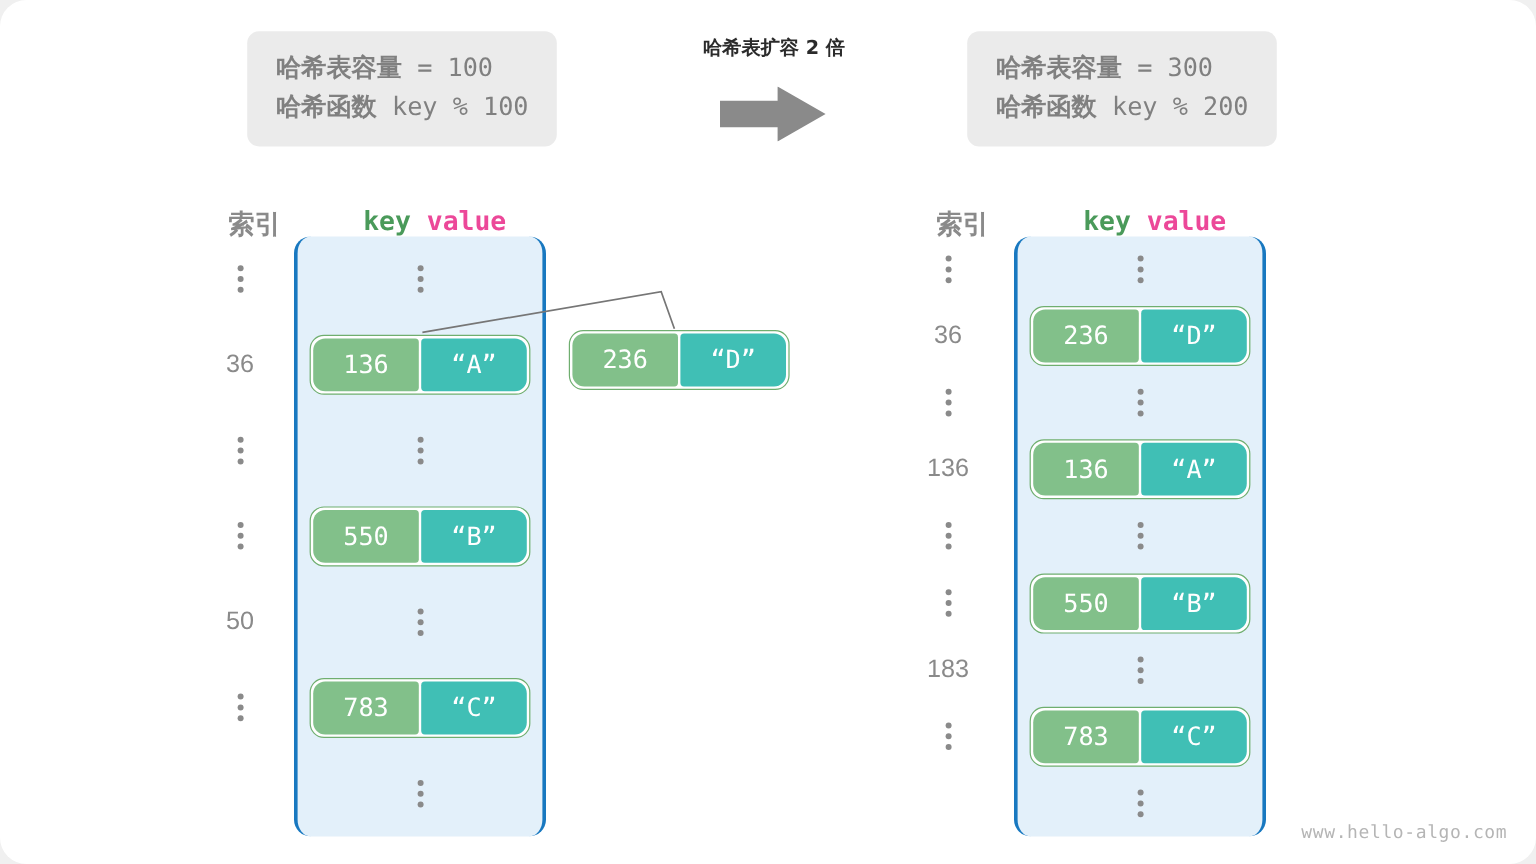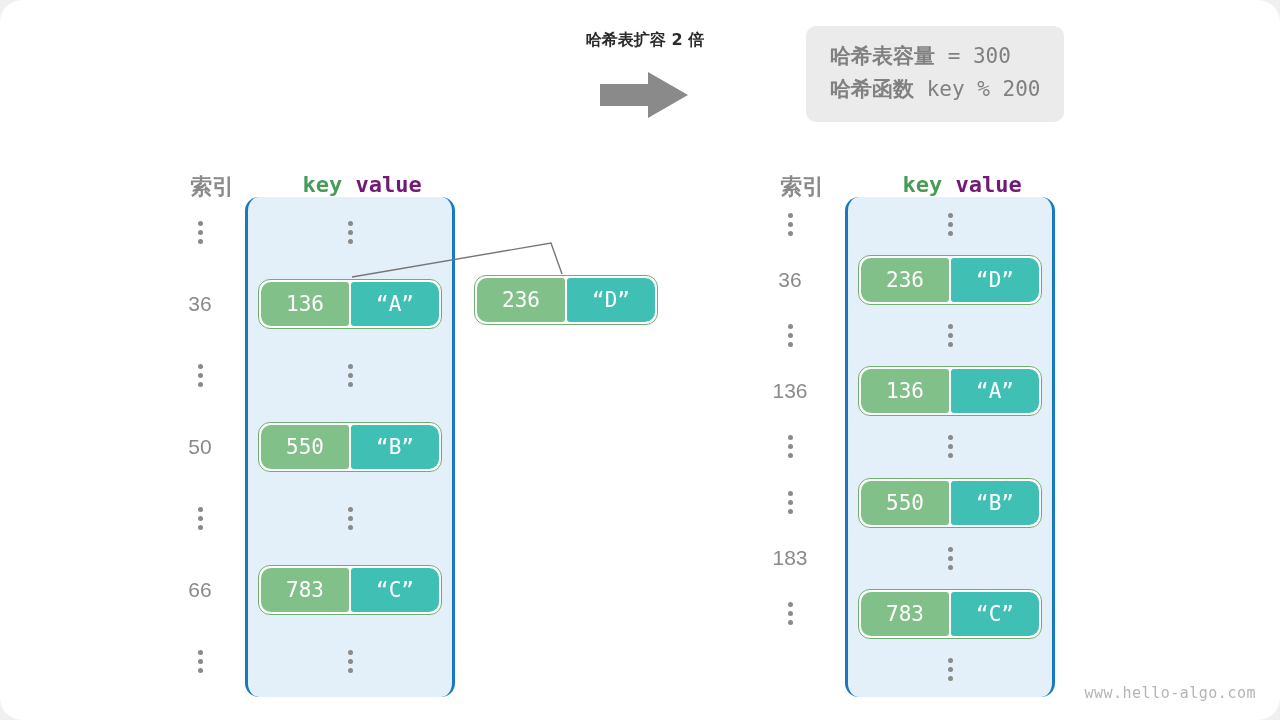--- a/index.html
+++ b/index.html
@@ -63,21 +63,21 @@
   .col-head .idx {
     font-family: "DejaVu Sans", sans-serif;
     font-weight: bold;
     color: #8a8a8a;
   }
   .col-head .kv {
     font-family: "DejaVu Sans Mono", "Liberation Mono", monospace;
     font-weight: bold;
   }
   .kv .k { color: #4a9a5a; }
-  .kv .v { color: #701a75; }
+  .kv .v { color: #ec4899; }
 
   .index-col {
     position: absolute;
     width: 70px;
     text-align: center;
   }
   .idx-cell {
     display: flex;
     align-items: center;
     justify-content: center;
@@ -176,20 +176,24 @@
     font-size: 15px;
     color: #b5b5b5;
     letter-spacing: 0.5px;
   }
 </style>
 </head>
 <body>
 
 <div id="canvas">
 
+  <div class="info-box" id="info-left">
+    <div class="info-line"><span class="cjk">哈希表容量</span><span> = 100</span></div>
+    <div class="info-line"><span class="cjk">哈希函数</span><span> key % 100</span></div>
+  </div>
 
   <div id="center-title">哈希表扩容 2 倍</div>
   <div id="arrow-wrap">
     <svg width="90" height="46" viewBox="0 0 90 46">
       <polygon points="0,12 48,12 48,0 88,23 48,46 48,34 0,34" fill="#8a8a8a"></polygon>
     </svg>
   </div>
 
   <div class="info-box" id="info-right">
     <div class="info-line"><span class="cjk">哈希表容量</span><span> = 300</span></div>
@@ -219,29 +223,28 @@
         </div>
       </div>
       <div class="idx-cell" style="height: 71.4286px;">36</div>
       <div class="idx-cell" style="height: 71.4286px;">
         <div class="dots">
           <i></i>
           <i></i>
           <i></i>
         </div>
       </div>
+      <div class="idx-cell" style="height: 71.4286px;">
+        <div class="dots">
+          <i></i>
+          <i></i>
+          <i></i>
+        </div>
+      </div>
       <div class="idx-cell" style="height: 71.4286px;">50</div>
-      <div class="idx-cell" style="height: 71.4286px;">
-        <div class="dots">
-          <i></i>
-          <i></i>
-          <i></i>
-        </div>
-      </div>
-      <div class="idx-cell" style="height: 71.4286px;">66</div>
       <div class="idx-cell" style="height: 71.4286px;">
         <div class="dots">
           <i></i>
           <i></i>
           <i></i>
         </div>
       </div>
     </div>
   <div class="bucket" id="left-bucket" style="left:245px; top:197px; width:210px; height:500px;">
       <div class="row" style="height: 71.4286px;">

